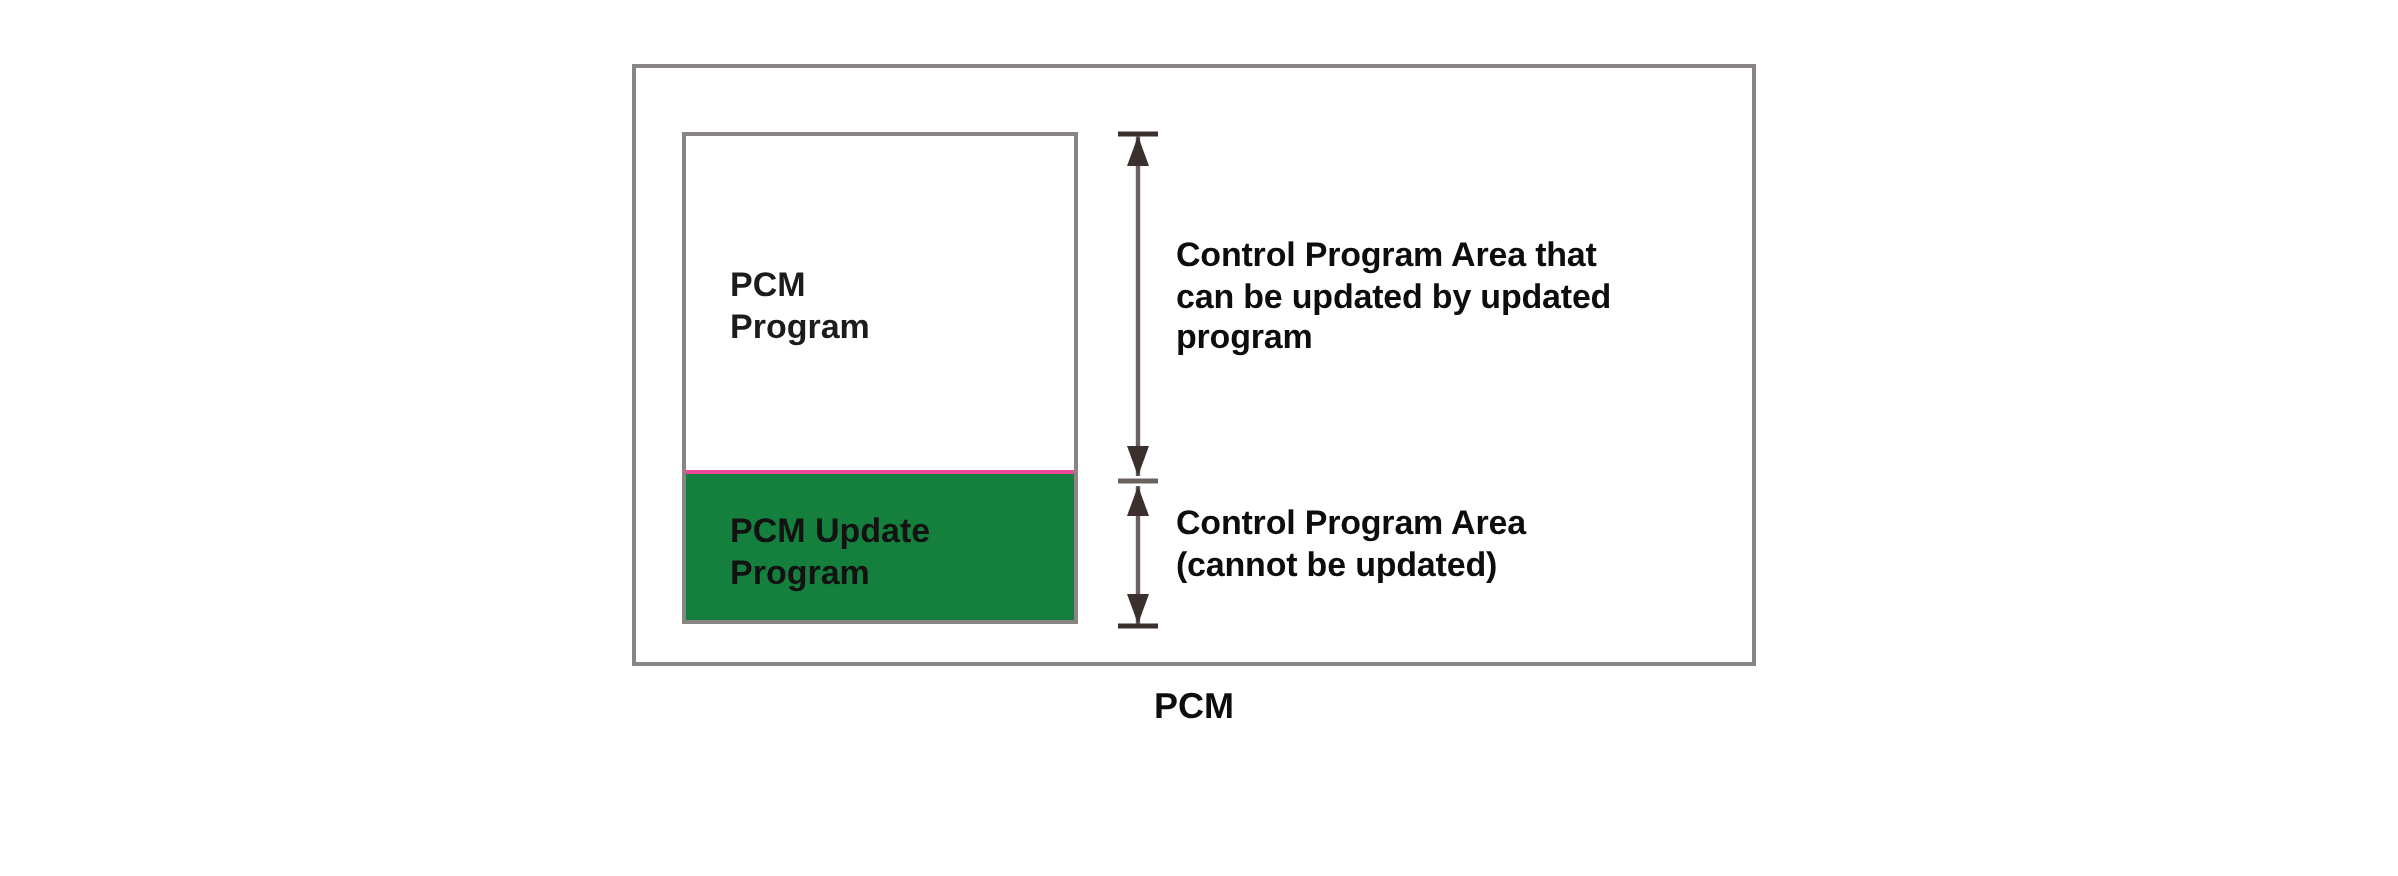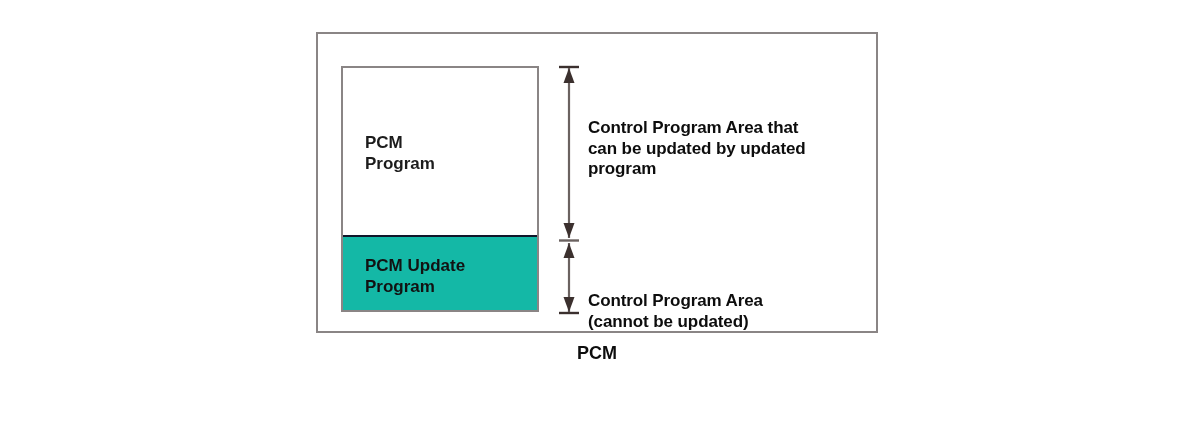--- a/index.html
+++ b/index.html
@@ -71,22 +71,22 @@
 
   .mem-upper {
     top: 0;
     height: 167px;
     background: #ffffff;
   }
 
   .mem-lower {
     top: 167px;
     height: 75px;
-    background: #14b8a6;
-    border-top: 2px solid #0f172a;
+    background: #15803d;
+    border-top: 2px solid #ec4899;
   }
 
   .mem-label {
     position: absolute;
     left: 22px;
     font-size: 17px;
     font-weight: bold;
     line-height: 21px;
     color: #121212;
     white-space: pre-line;
@@ -129,21 +129,20 @@
   .annot-upper {
     left: 588px;
     top: 118px;
     width: 280px;
   }
 
   .annot-lower {
     left: 588px;
     top: 252px;
     width: 280px;
-    margin-top: 39px;
   }
 
   
   .pcm-caption {
     position: absolute;
     left: 316px;
     top: 342px;
     width: 562px;
     text-align: center;
     font-size: 18px;

